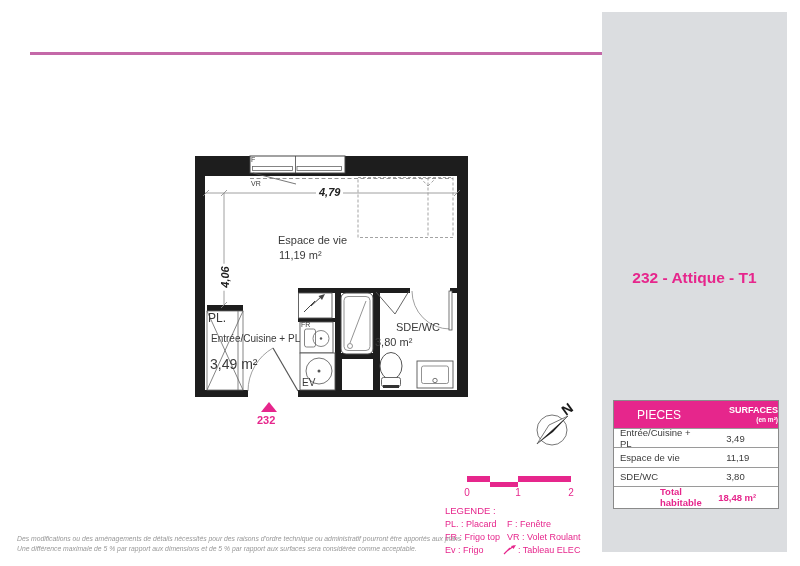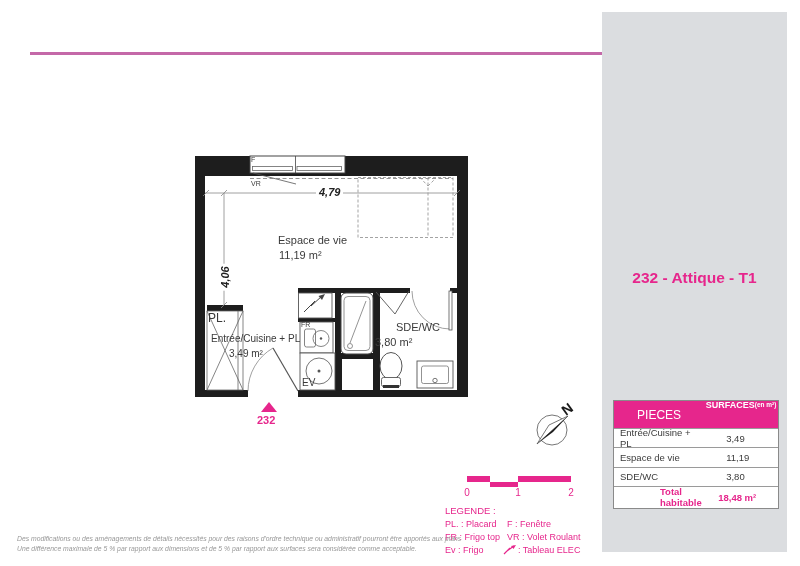--- a/index.html
+++ b/index.html
@@ -15,21 +15,21 @@
           display:flex;align-items:center;justify-content:center;}
   .banner span{color:#fff;font-size:7.5px;font-weight:bold;letter-spacing:3.5px;}
   .unit-title{position:absolute;left:602px;top:269px;width:185px;text-align:center;
               font-size:15.5px;font-weight:bold;color:#E6268C;}
   
   .surf-table{position:absolute;left:613px;top:400px;width:166px;background:#fff;
               border:1.5px solid #8a8a8a;box-sizing:border-box;font-size:9.5px;}
   .thead{display:flex;background:#E6268C;color:#fff;height:27px;}
   .thead .c1{width:55%;display:flex;align-items:center;justify-content:center;
              font-weight:normal;font-size:12px;}
-  .thead .c2{width:45%;display:flex;flex-direction:row;align-items:flex-start;justify-content:center;
+  .thead .c2{width:45%;display:flex;flex-direction:column;align-items:flex-end;justify-content:center;
              font-weight:bold;font-size:9px;line-height:1.1;}
   .thead .c2 .sub{font-size:6.5px;font-weight:bold;}
   .trow{display:flex;height:18.3px;border-top:1px solid #9a9a9a;align-items:center;}
   .trow .c1{width:55%;padding-left:6px;box-sizing:border-box;color:#3b3b3b;}
   .trow .c2{width:45%;padding-left:22px;box-sizing:border-box;color:#3b3b3b;}
   .trow.total{height:21px;}
   .trow.total .c1{color:#E6268C;font-weight:bold;padding-left:46px;}
   .trow.total .c2{color:#E6268C;font-weight:bold;padding-left:14px;}
   
   .scale-seg{position:absolute;background:#E6268C;height:5.5px;}
@@ -181,21 +181,21 @@
   </svg>
 
   <div class="lbl" style="left:251px;top:156px;font-size:7px;">F</div>
   <div class="lbl" style="left:251px;top:180px;font-size:7px;">VR</div>
   <div class="lbl dim" style="left:316px;top:186px;font-size:11px;">4,79</div>
   <div class="lbl dim" style="left:211px;top:271px;font-size:11px;transform:rotate(-90deg);">4,06</div>
   <div class="lbl" style="left:278px;top:234px;font-size:11px;">Espace de vie</div>
   <div class="lbl" style="left:279px;top:249px;font-size:11px;">11,19 m²</div>
   <div class="lbl" style="left:208px;top:311px;font-size:12px;">PL.</div>
   <div class="lbl" style="left:211px;top:333px;font-size:10px;">Entrée/Cuisine + PL</div>
-  <div class="lbl" style="left:210px;top:348px;font-size:10px;margin-left:19px;">3,49 m²</div>
+  <div class="lbl" style="left:210px;top:356px;font-size:14px;">3,49 m²</div>
   <div class="lbl" style="left:301px;top:321px;font-size:7px;">FR</div>
   <div class="lbl" style="left:302px;top:377px;font-size:10px;">EV</div>
   <div class="lbl" style="left:396px;top:321px;font-size:11px;">SDE/WC</div>
   <div class="lbl" style="left:375px;top:336px;font-size:11px;">3,80 m²</div>
 
   <div class="tri" style="left:261px;top:402px;"></div>
   <div class="lbl pink" style="left:257px;top:414px;width:24px;text-align:left;font-size:11px;font-weight:bold;color:#E6268C;">232</div>
 
   <svg class="abs" style="left:525px;top:398px;" width="62" height="52" viewBox="525 398 62 52">
     <circle cx="552" cy="430" r="15" fill="none" stroke="#666" stroke-width="0.9"></circle>

